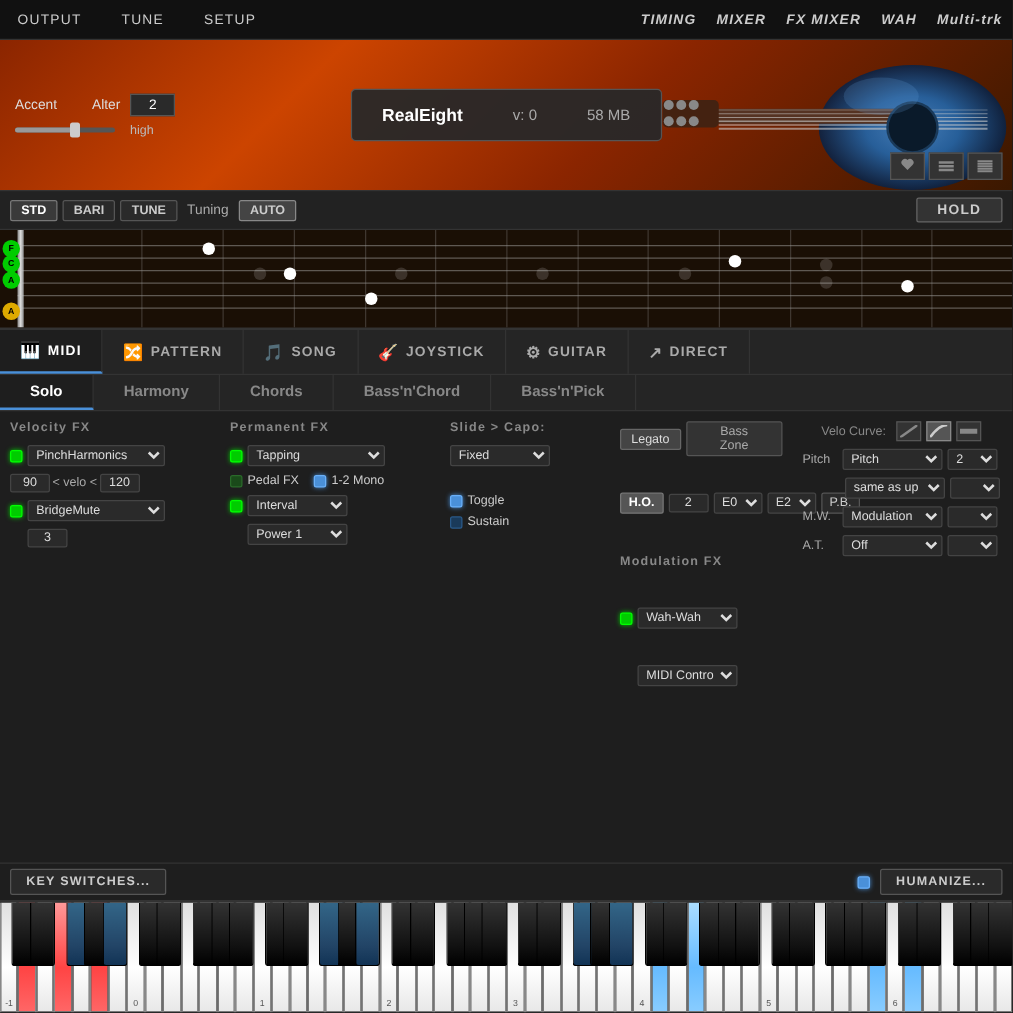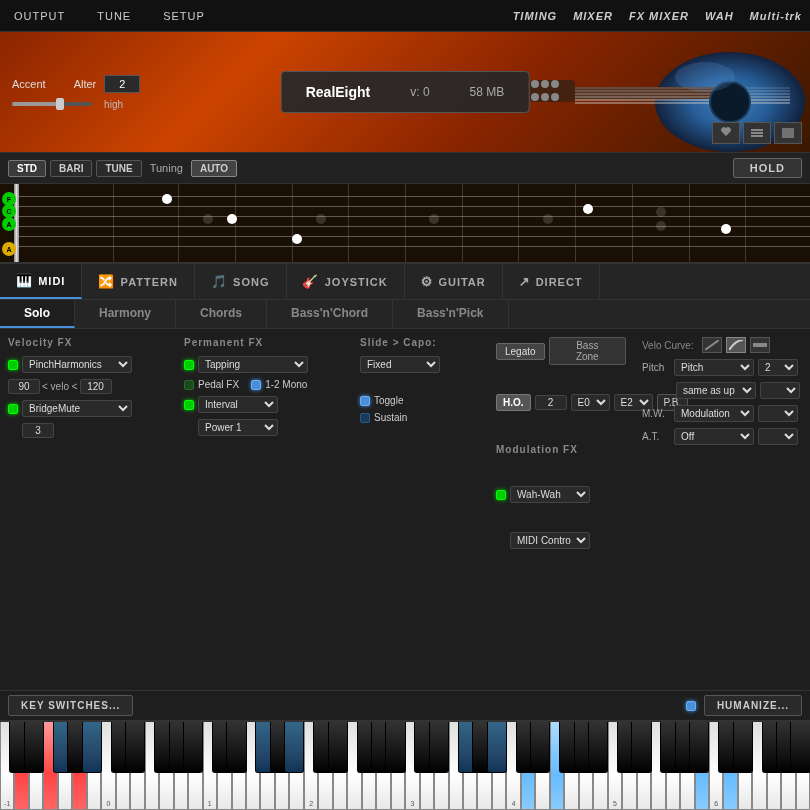--- a/index.html
+++ b/index.html
@@ -430,20 +430,21 @@
     }
     .velo-curve-row {
       display: flex;
       align-items: center;
       gap: 4px;
     }
     .velo-curve-label {
       color: #888;
       font-size: 10px;
       margin-right: 4px;
+      margin-left: 15px;
     }
     .curve-btn {
       width: 20px;
       height: 16px;
       background: #333;
       border: 1px solid #555;
       cursor: pointer;
       display: flex;
       align-items: center;
       justify-content: center;

